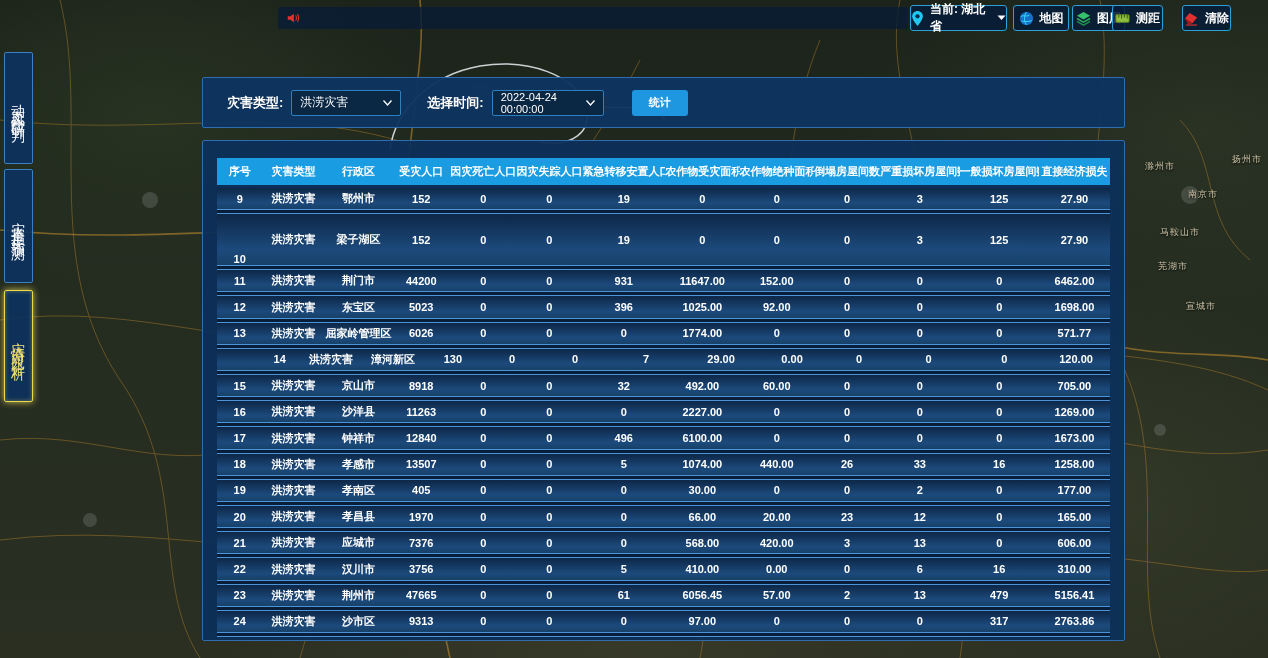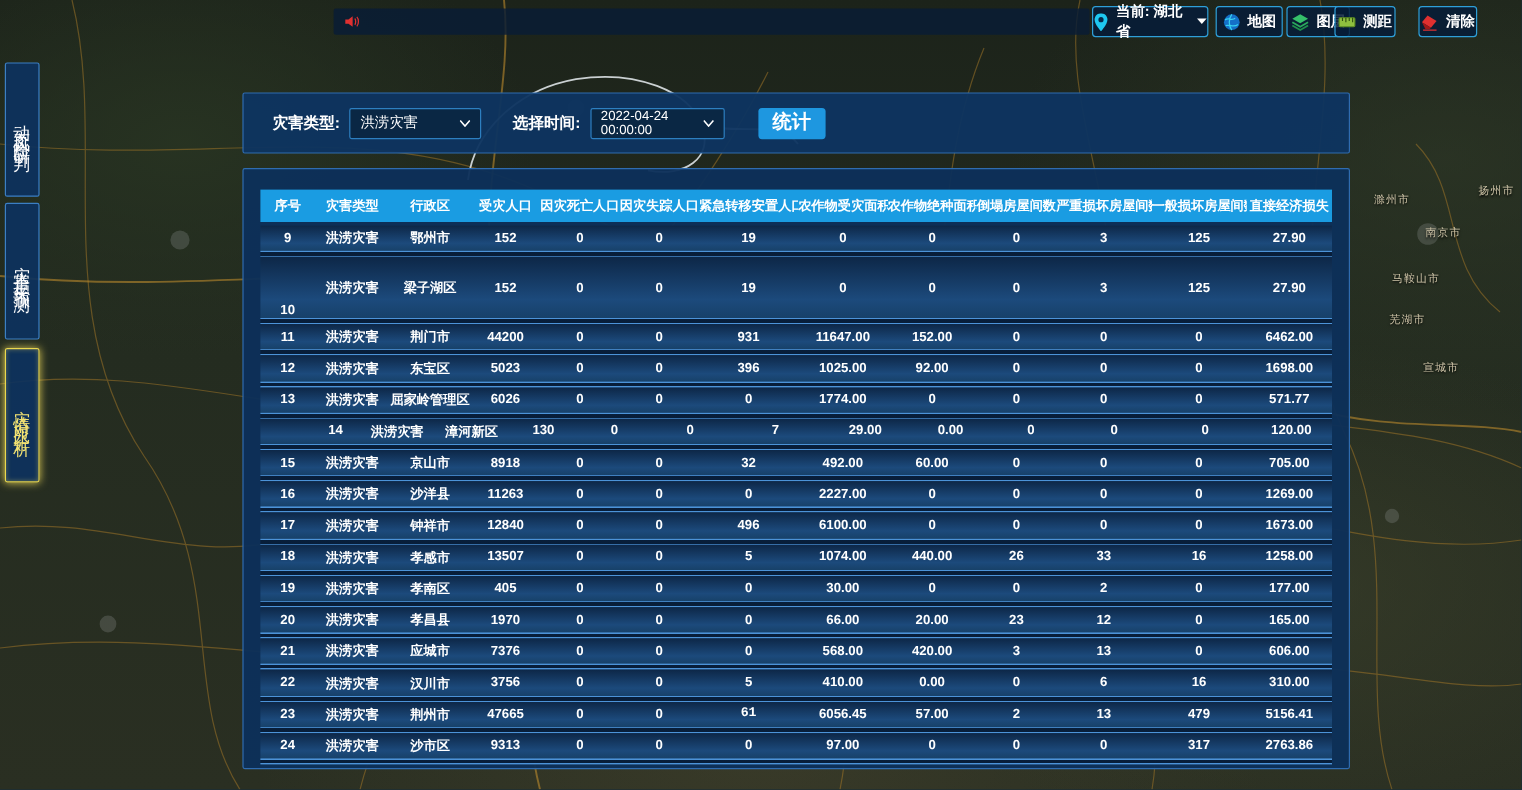--- a/index.html
+++ b/index.html
@@ -54,21 +54,21 @@
     background:rgba(14,52,96,.96); border:1px solid #2f6cb0; border-radius:2px;
     display:flex; align-items:center; padding-left:24px; }
   .f-label { color:#fff; font-size:13px; font-weight:600; }
   .f-select { height:26px; background:#0a2744; border:1px solid #2d7fc0; border-radius:2px;
     color:#fff; font-size:12px; display:flex; align-items:center; justify-content:space-between;
     padding:0 8px; cursor:pointer; }
   .sel-type { width:110px; margin-left:8px; }
   .sel-time { width:112px; margin-left:8px; }
   .f-gap { width:26px; }
   .stat-btn { margin-left:28px; width:56px; height:26px; background:#1e97e0; border:none;
-    border-radius:3px; color:#fff; font-size:16px; font-weight:600; cursor:pointer; }
+    border-radius:3px; color:#fff; font-size:11px; font-weight:600; cursor:pointer; }
 
   
   .table-panel { position:absolute; z-index:2; left:202px; top:140px; width:923px; height:501px;
     background:rgba(13,48,90,.96); border:1px solid #2f6cb0; border-radius:2px;
     padding:17px 14px 3px 14px; display:flex; flex-direction:column; }
   .t-head { height:27px; flex:0 0 27px; background:#1a9ce2; display:flex; align-items:center;
     margin-bottom:3px; }
   .th { color:#fff; font-size:11px; font-weight:bold; text-align:center; white-space:nowrap;
     overflow:hidden; }
   .t-body { flex:1; display:flex; flex-direction:column; }
@@ -455,21 +455,21 @@
         <div class="td" style="flex: 8.6 1 0px;">310.00</div>
       </div>
       <div class="t-sep"></div>
       <div class="t-row">
         <div class="td" style="flex: 5.5 1 0px;">23</div>
         <div class="td" style="flex: 7.5 1 0px;">洪涝灾害</div>
         <div class="td" style="flex: 8.2 1 0px;">荆州市</div>
         <div class="td" style="flex: 7 1 0px;">47665</div>
         <div class="td" style="flex: 8 1 0px;">0</div>
         <div class="td" style="flex: 8 1 0px;">0</div>
-        <div class="td" style="flex: 10 1 0px; font-family: Liberation Mono, monospace;">61</div>
+        <div class="td" style="flex: 10 1 0px;">61</div>
         <div class="td" style="flex: 9 1 0px;">6056.45</div>
         <div class="td" style="flex: 9 1 0px;">57.00</div>
         <div class="td" style="flex: 8 1 0px;">2</div>
         <div class="td" style="flex: 9.6 1 0px;">13</div>
         <div class="td" style="flex: 9.6 1 0px;">479</div>
         <div class="td" style="flex: 8.6 1 0px;">5156.41</div>
       </div>
       <div class="t-sep"></div>
       <div class="t-row">
         <div class="td" style="flex: 5.5 1 0px;">24</div>

